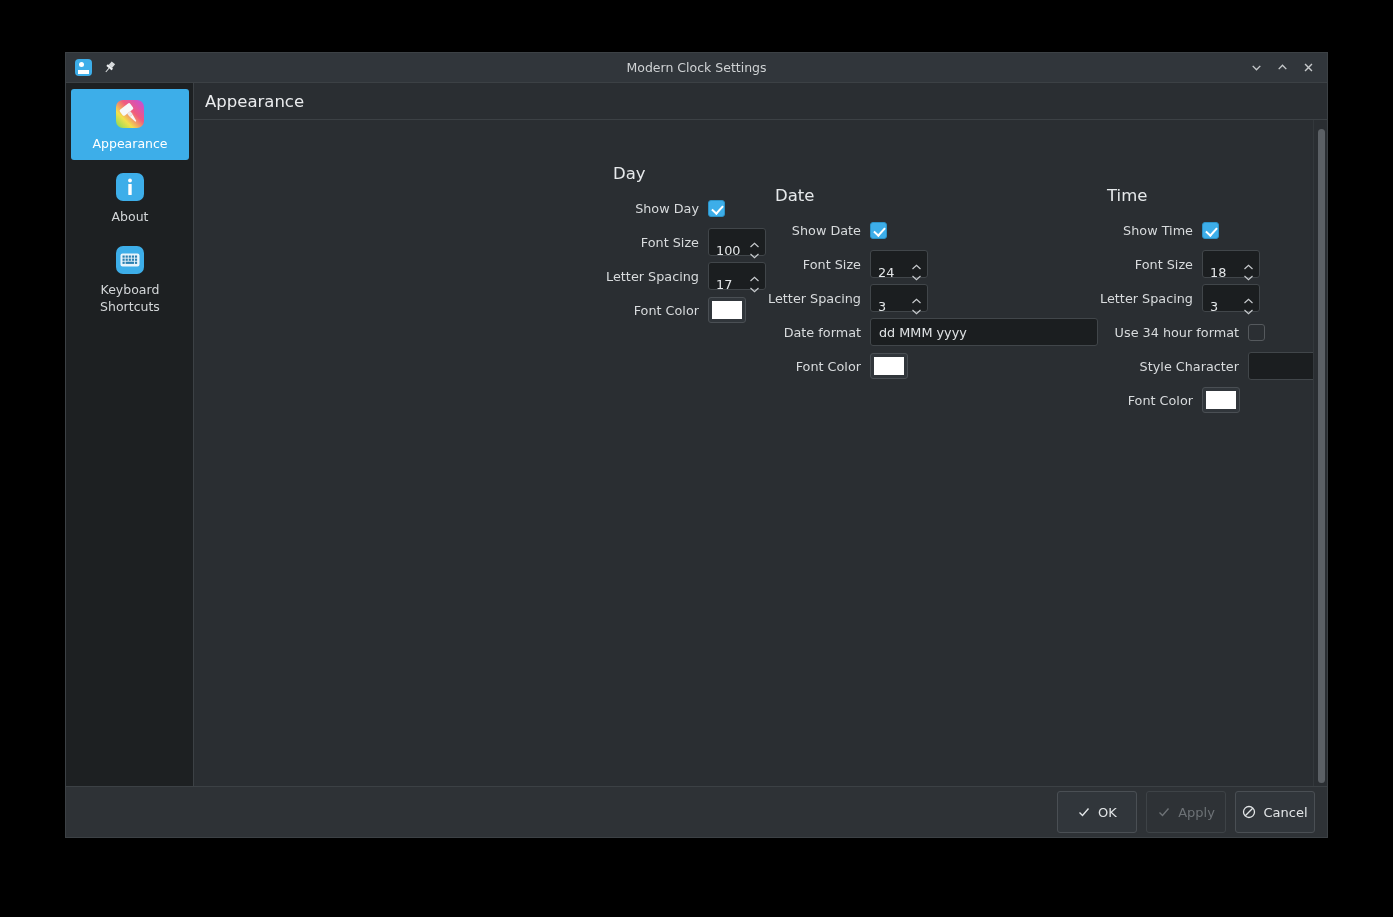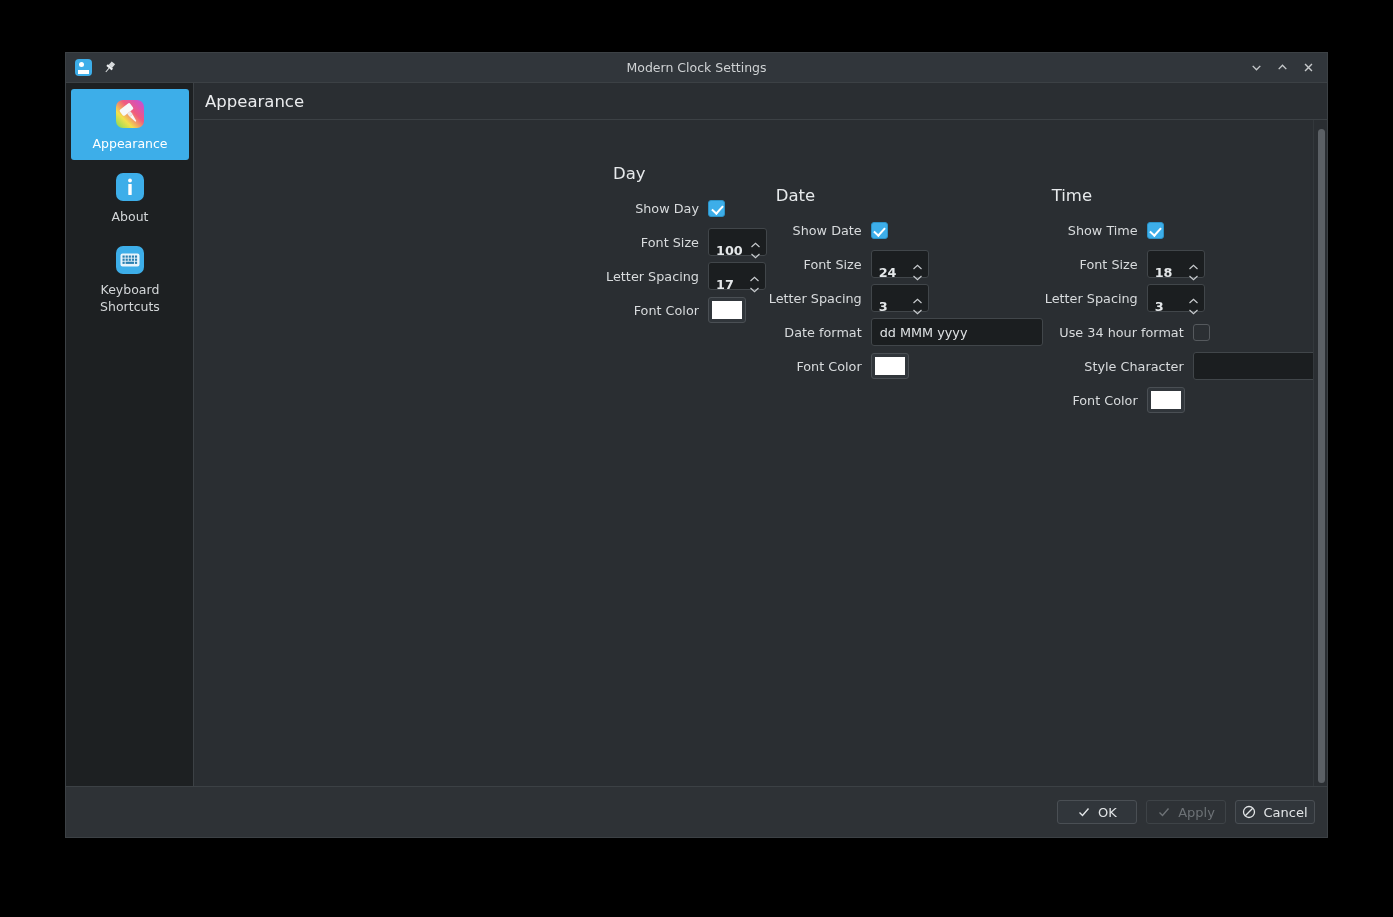--- a/index.html
+++ b/index.html
@@ -145,21 +145,20 @@
 
   
   .spin {
     height: 28px;
     background: #1b1e20;
     border: 1px solid #41464a;
     border-radius: 3px;
     display: flex; align-items: center;
     padding: 16px 4px 0 7px;
     gap: 6px;
-    font-weight: bold;
   }
   .spin .val { font-size: 12.8px; color: #e4e7e9; min-width: 14px; }
   .spin.w3 .val { min-width: 26px; }
   .spin .arrows {
     display: flex; flex-direction: column;
     align-items: center; justify-content: center;
     width: 13px; height: 22px; gap: 3px;
   }
 
   
@@ -198,21 +197,21 @@
 
   
   #footer {
     height: 51px; flex: none;
     background: #2e3236;
     border-top: 1px solid #3c4145;
     display: flex; align-items: center; justify-content: flex-end;
     gap: 9px; padding-right: 12px;
   }
   .btn {
-    height: 24px; min-width: 80px;
+    height: 42px; min-width: 80px;
     background: #31363b;
     border: 1px solid #4a4f54;
     border-radius: 3px;
     display: flex; align-items: center; justify-content: center;
     gap: 7px; padding: 0 2px;
     font-size: 13px; color: #e2e5e7;
   }
   .btn.disabled { color: #6d7276; border-color: #3e4347; background: #2e3236; }
   .btn .bico { width: 14px; height: 14px; display: block; }
 </style>
@@ -407,21 +406,21 @@
                     </svg>
                   <svg width="11" height="7" viewBox="0 0 11 7">
                       <path d="M1.5 2 L5.5 5.6 L9.5 2" fill="none" stroke="#c9cccf" stroke-width="1.2"></path>
                     </svg>
                 </span>
               </span>
             </div>
 
             <div class="row">
               <span class="lbl">Date format</span>
-              <span class="lineedit" style="width:172px">dd MMM yyyy</span>
+              <span class="lineedit" style="width:228px">dd MMM yyyy</span>
             </div>
 
             <div class="row">
               <span class="lbl">Font Color</span>
               <span class="colorbtn">
                 <span class="sw" style="background:#ffffff"></span>
               </span>
             </div>
           </div>
 

